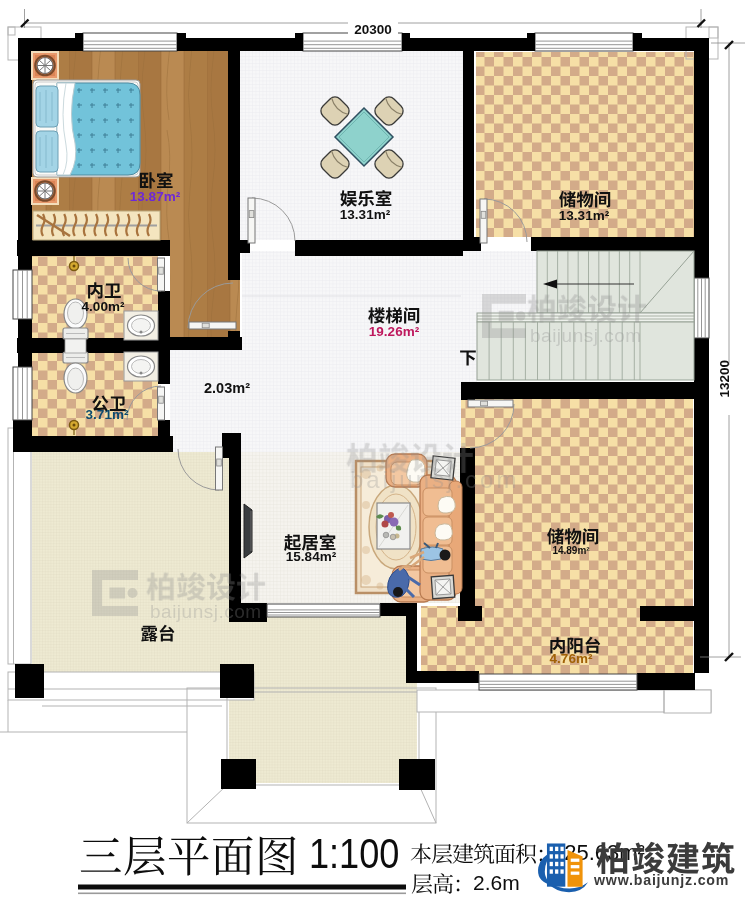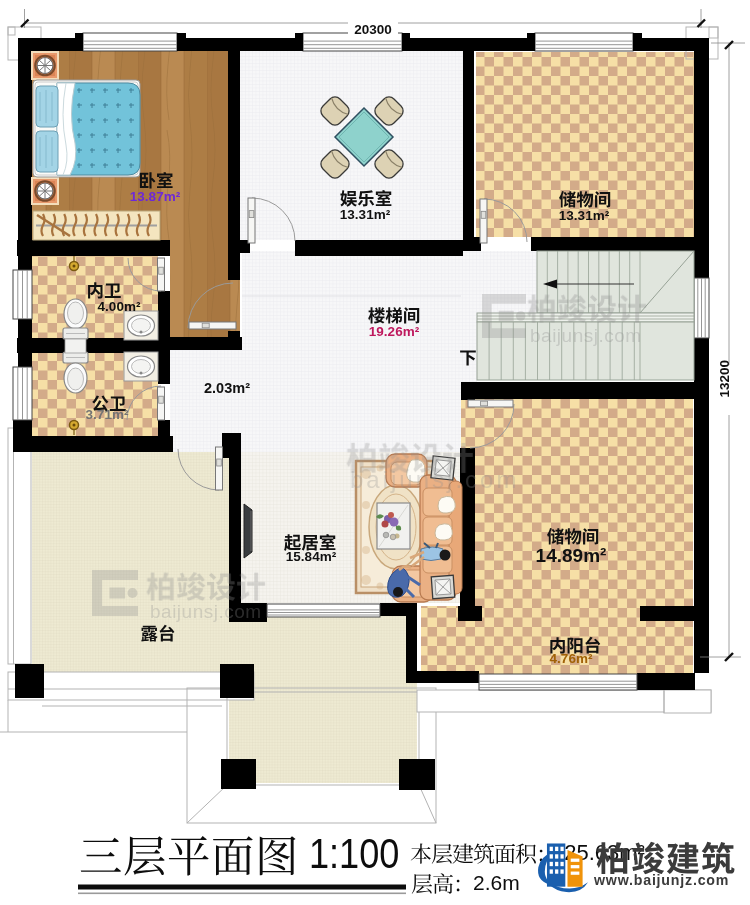--- a/index.html
+++ b/index.html
@@ -514,22 +514,22 @@
           <path transform="translate(1029.4,880)" d="M72 -510C93 -405 108 -267 108 -177L200 -196C197 -288 181 -422 158 -530ZM702 -514C770 -463 857 -390 897 -343L981 -411C936 -457 847 -527 780 -573ZM555 -558C509 -505 438 -447 376 -408C399 -389 437 -345 453 -325C518 -373 600 -450 656 -516ZM134 -811C153 -769 175 -712 186 -674H49V-564H386V-674H210L288 -702C277 -740 253 -797 231 -841ZM256 -531C250 -417 234 -261 216 -157C149 -142 87 -129 39 -119L63 -1C154 -24 273 -53 383 -83L373 -194L305 -178C324 -274 344 -404 359 -513ZM437 -548C467 -563 513 -570 827 -604C843 -581 856 -561 866 -543L959 -597C922 -656 844 -749 784 -816L697 -770L761 -691L577 -674C622 -720 667 -773 703 -826L587 -861C546 -784 479 -710 458 -690C438 -669 420 -655 401 -651C413 -623 431 -571 437 -548ZM589 -419C549 -329 469 -251 377 -203C400 -185 440 -144 456 -123C478 -137 500 -152 522 -170C541 -139 563 -112 588 -86C519 -47 438 -19 353 -2C374 22 400 65 412 93C507 69 595 35 672 -13C738 34 815 69 905 91C920 61 951 16 976 -7C896 -22 824 -48 763 -82C827 -140 878 -213 911 -303L836 -336L816 -332H663C674 -351 685 -371 694 -391ZM592 -237 595 -240H756C734 -205 705 -173 673 -145C641 -173 614 -203 592 -237Z"></path>
           <path transform="translate(2058.8,880)" d="M388 -775V-685H557V-637H334V-548H557V-498H383V-407H557V-359H377V-275H557V-225H338V-134H557V-66H671V-134H936V-225H671V-275H904V-359H671V-407H893V-548H948V-637H893V-775H671V-849H557V-775ZM671 -548H787V-498H671ZM671 -637V-685H787V-637ZM91 -360C91 -373 123 -393 146 -405H231C222 -340 209 -281 192 -230C174 -263 157 -302 144 -348L56 -318C80 -238 110 -173 145 -122C113 -66 73 -22 25 11C50 26 94 67 111 90C154 58 191 16 223 -36C327 49 463 70 632 70H927C934 38 953 -15 970 -39C901 -37 693 -37 636 -37C488 -38 363 -55 271 -133C310 -229 336 -350 349 -496L282 -512L261 -509H227C271 -584 316 -672 354 -762L282 -810L245 -795H56V-690H202C168 -610 130 -542 114 -519C93 -485 65 -458 44 -452C59 -429 83 -383 91 -360Z"></path>
           <path transform="translate(3088.2,880)" d="M33 -152 56 -39C158 -62 291 -93 414 -123L404 -225L292 -202V-396H412V-501H59V-396H175V-179ZM446 -511V-284C446 -184 431 -73 290 3C313 20 357 64 374 88C515 10 553 -120 560 -238C600 -189 641 -133 661 -94L727 -140V-66C727 8 735 30 754 48C770 66 799 74 823 74C839 74 862 74 879 74C898 74 920 70 934 62C951 54 963 41 971 24C978 6 983 -33 985 -69C954 -79 918 -98 897 -115C896 -85 895 -61 892 -49C891 -38 888 -34 885 -32C882 -30 877 -29 872 -29C868 -29 860 -29 857 -29C852 -29 848 -30 846 -33C844 -37 843 -48 843 -67V-511ZM561 -406H727V-204C697 -246 656 -293 620 -329L561 -291ZM185 -858C151 -753 90 -646 20 -580C49 -565 98 -533 121 -514C155 -552 190 -601 221 -656H248C272 -611 297 -556 307 -520L409 -566C401 -591 386 -624 368 -656H498V-756H271C281 -780 291 -805 299 -829ZM592 -854C565 -750 513 -648 450 -583C478 -568 528 -536 550 -517C582 -554 613 -602 640 -656H684C714 -612 745 -558 758 -522L866 -563C854 -589 833 -623 811 -656H954V-756H684C693 -779 701 -803 708 -827Z"></path>
         </g>
       </g>
       <text x="594" y="885" font-family="Liberation Sans, sans-serif" font-size="14.2" font-weight="bold" letter-spacing="0.8" fill="#3b3b3b">www.baijunjz.com</text>
     </svg>
 <div style="position:absolute;left:155.0px;top:189.0px;transform:translateX(-50%);font-size:13.5px;font-weight:bold;color:#6d28d9;white-space:nowrap;">13.87m²</div>
 <div style="position:absolute;left:365.0px;top:207.0px;transform:translateX(-50%);font-size:13.5px;font-weight:bold;color:#111;white-space:nowrap;">13.31m²</div>
 <div style="position:absolute;left:584.0px;top:208.0px;transform:translateX(-50%);font-size:13.5px;font-weight:bold;color:#111;white-space:nowrap;">13.31m²</div>
-<div style="position:absolute;left:103.0px;top:299.0px;transform:translateX(-50%);font-size:13.5px;font-weight:bold;color:#111;white-space:nowrap;margin-left:16px;">4.00m²</div>
-<div style="position:absolute;left:107.0px;top:407.0px;transform:translateX(-50%);font-size:13.5px;font-weight:bold;color:#737373;white-space:nowrap;">3.71m²</div>
+<div style="position:absolute;left:103.0px;top:299.0px;transform:translateX(-50%);font-size:13.5px;font-weight:bold;color:#111;white-space:nowrap;">4.00m²</div>
+<div style="position:absolute;left:107.0px;top:407.0px;transform:translateX(-50%);font-size:13.5px;font-weight:bold;color:#0c4a6e;white-space:nowrap;">3.71m²</div>
 <div style="position:absolute;left:394.0px;top:324.0px;transform:translateX(-50%);font-size:13.5px;font-weight:bold;color:#be185d;white-space:nowrap;">19.26m²</div>
 <div style="position:absolute;left:227.0px;top:380px;transform:translateX(-50%);font-size:14.5px;font-weight:bold;color:#111;white-space:nowrap;">2.03m²</div>
 <div style="position:absolute;left:311.0px;top:549px;transform:translateX(-50%);font-size:13.5px;font-weight:bold;color:#111;white-space:nowrap;">15.84m²</div>
-<div style="position:absolute;left:571.0px;top:545.0px;transform:translateX(-50%);font-size:19px;font-weight:bold;color:#111;white-space:nowrap;">14.89m²</div>
+<div style="position:absolute;left:571.0px;top:545.0px;transform:translateX(-50%);font-size:10px;font-weight:bold;color:#111;white-space:nowrap;">14.89m²</div>
 <div style="position:absolute;left:571.0px;top:651.0px;transform:translateX(-50%);font-size:13.5px;font-weight:bold;color:#a16207;white-space:nowrap;">4.76m²</div>
 <div style="position:absolute;left:373.0px;top:22.0px;transform:translateX(-50%);font-size:13.5px;font-weight:bold;color:#111;white-space:nowrap;">20300</div>
 <div style="position:absolute;left:710px;top:376px;font-size:13.5px;font-weight:bold;color:#111;transform:rotate(-90deg);transform-origin:center;width:28px;text-align:center;white-space:nowrap;">13200</div>
 <div style="position:absolute;left:309px;top:830px;font-size:42px;font-weight:normal;color:#0d0d0d;transform:scaleX(0.86);transform-origin:0 0;">1:100</div>
 </div>
 </body></html>

